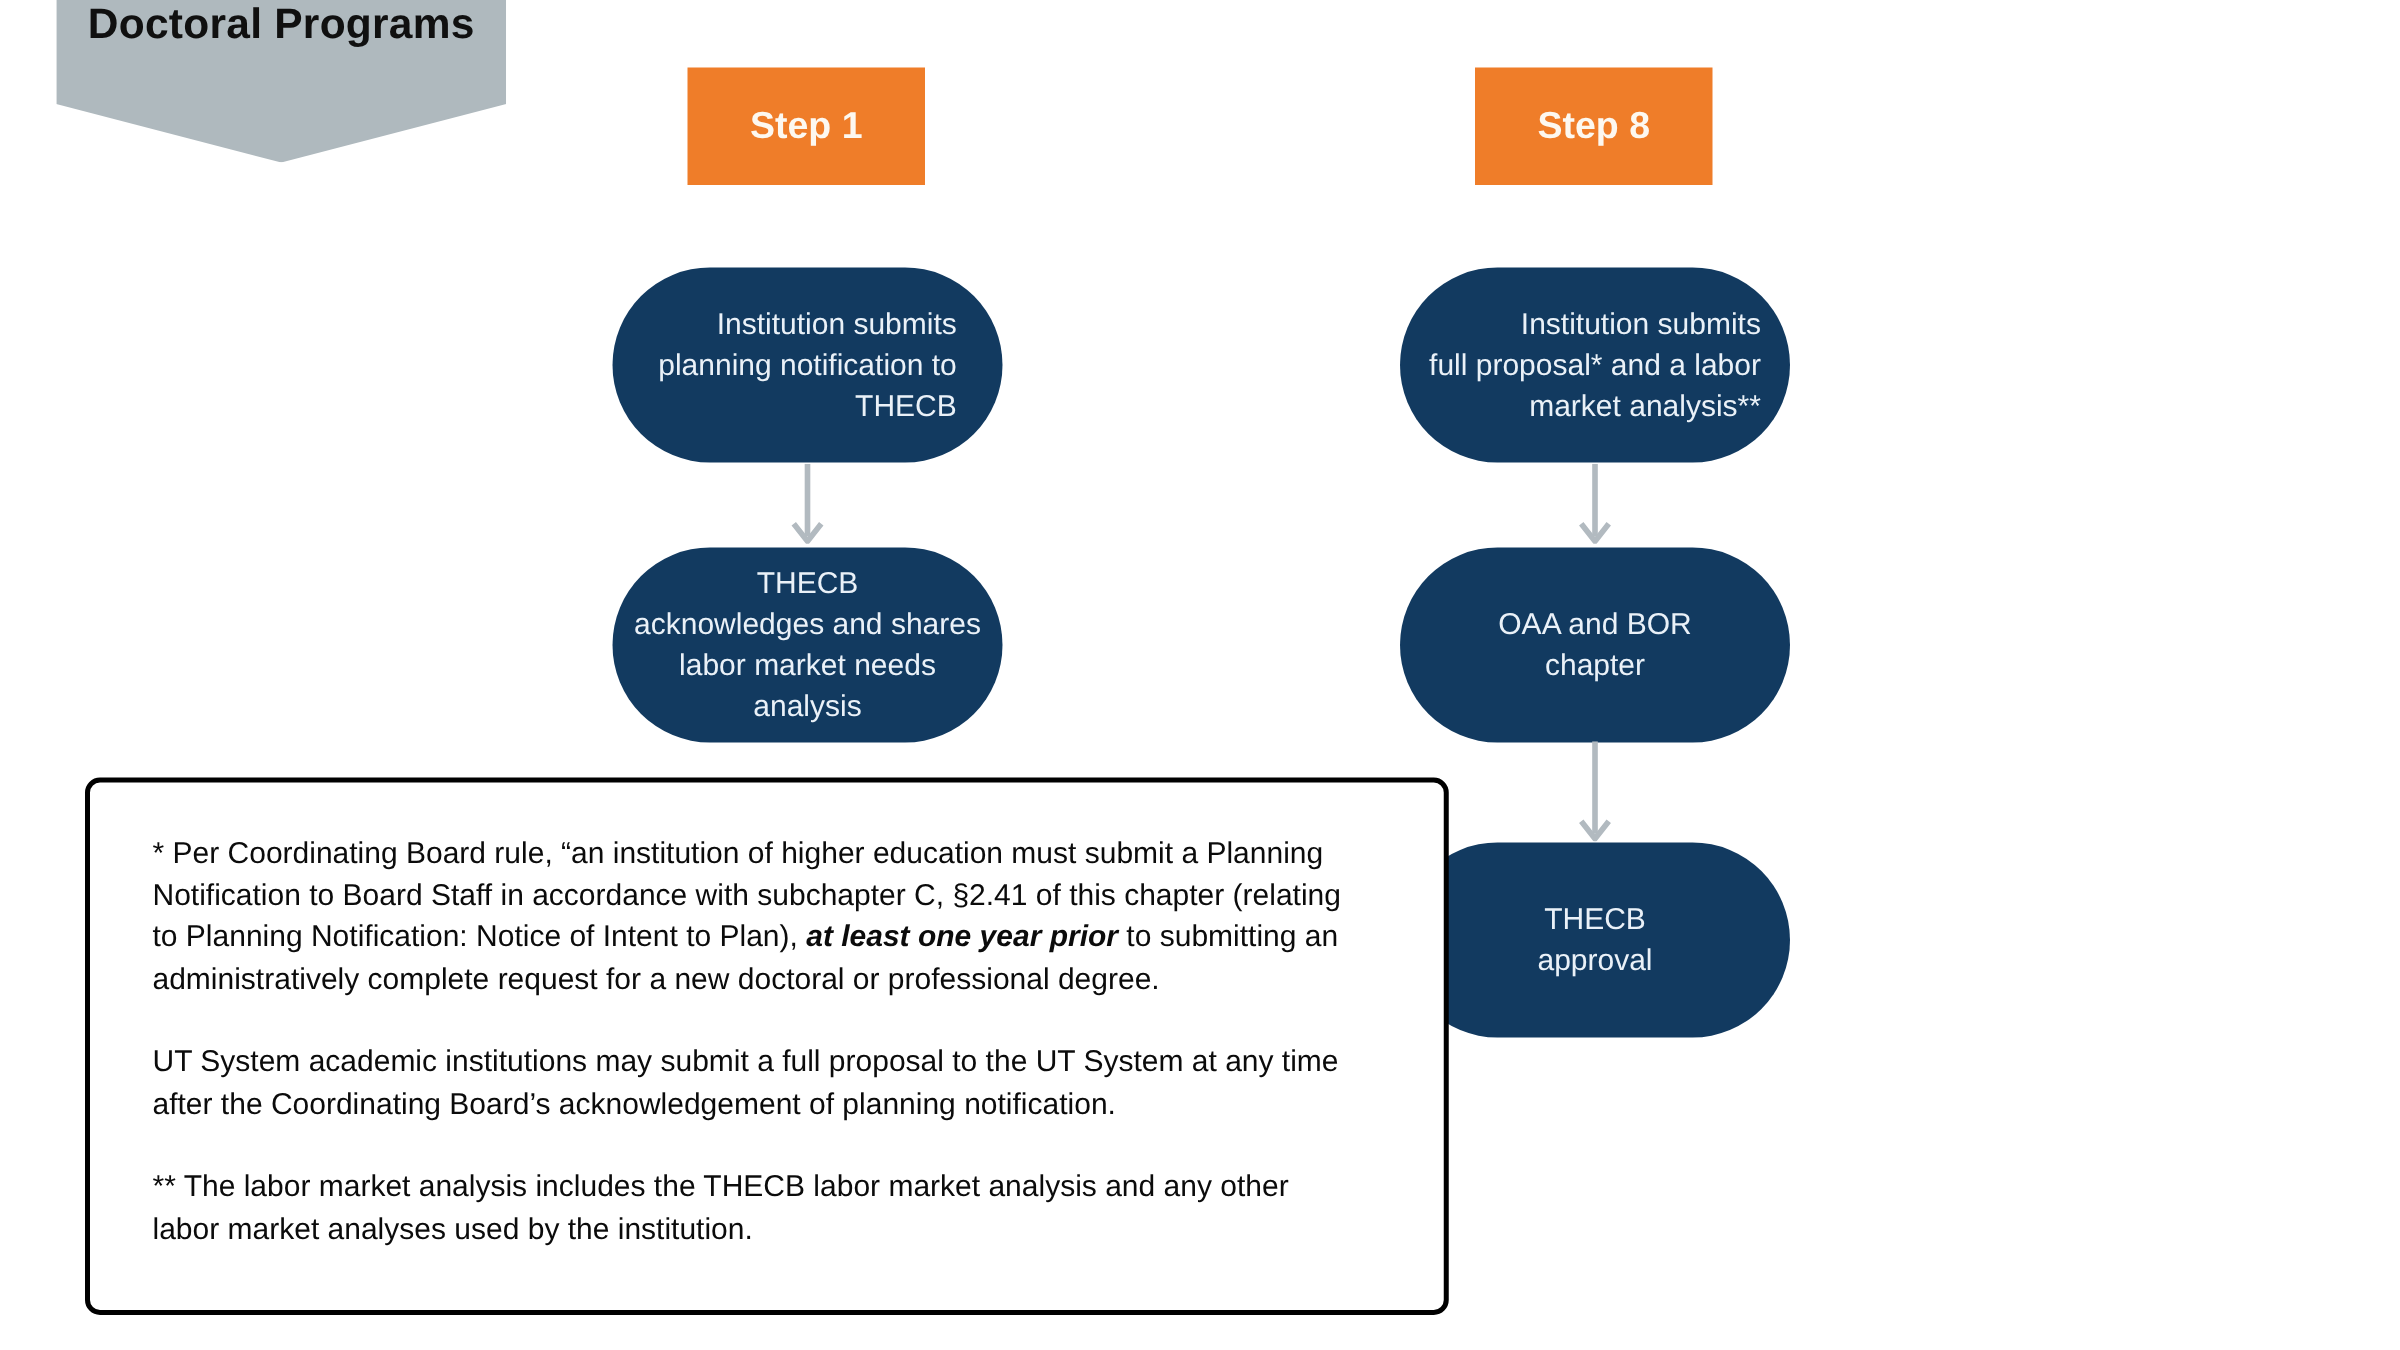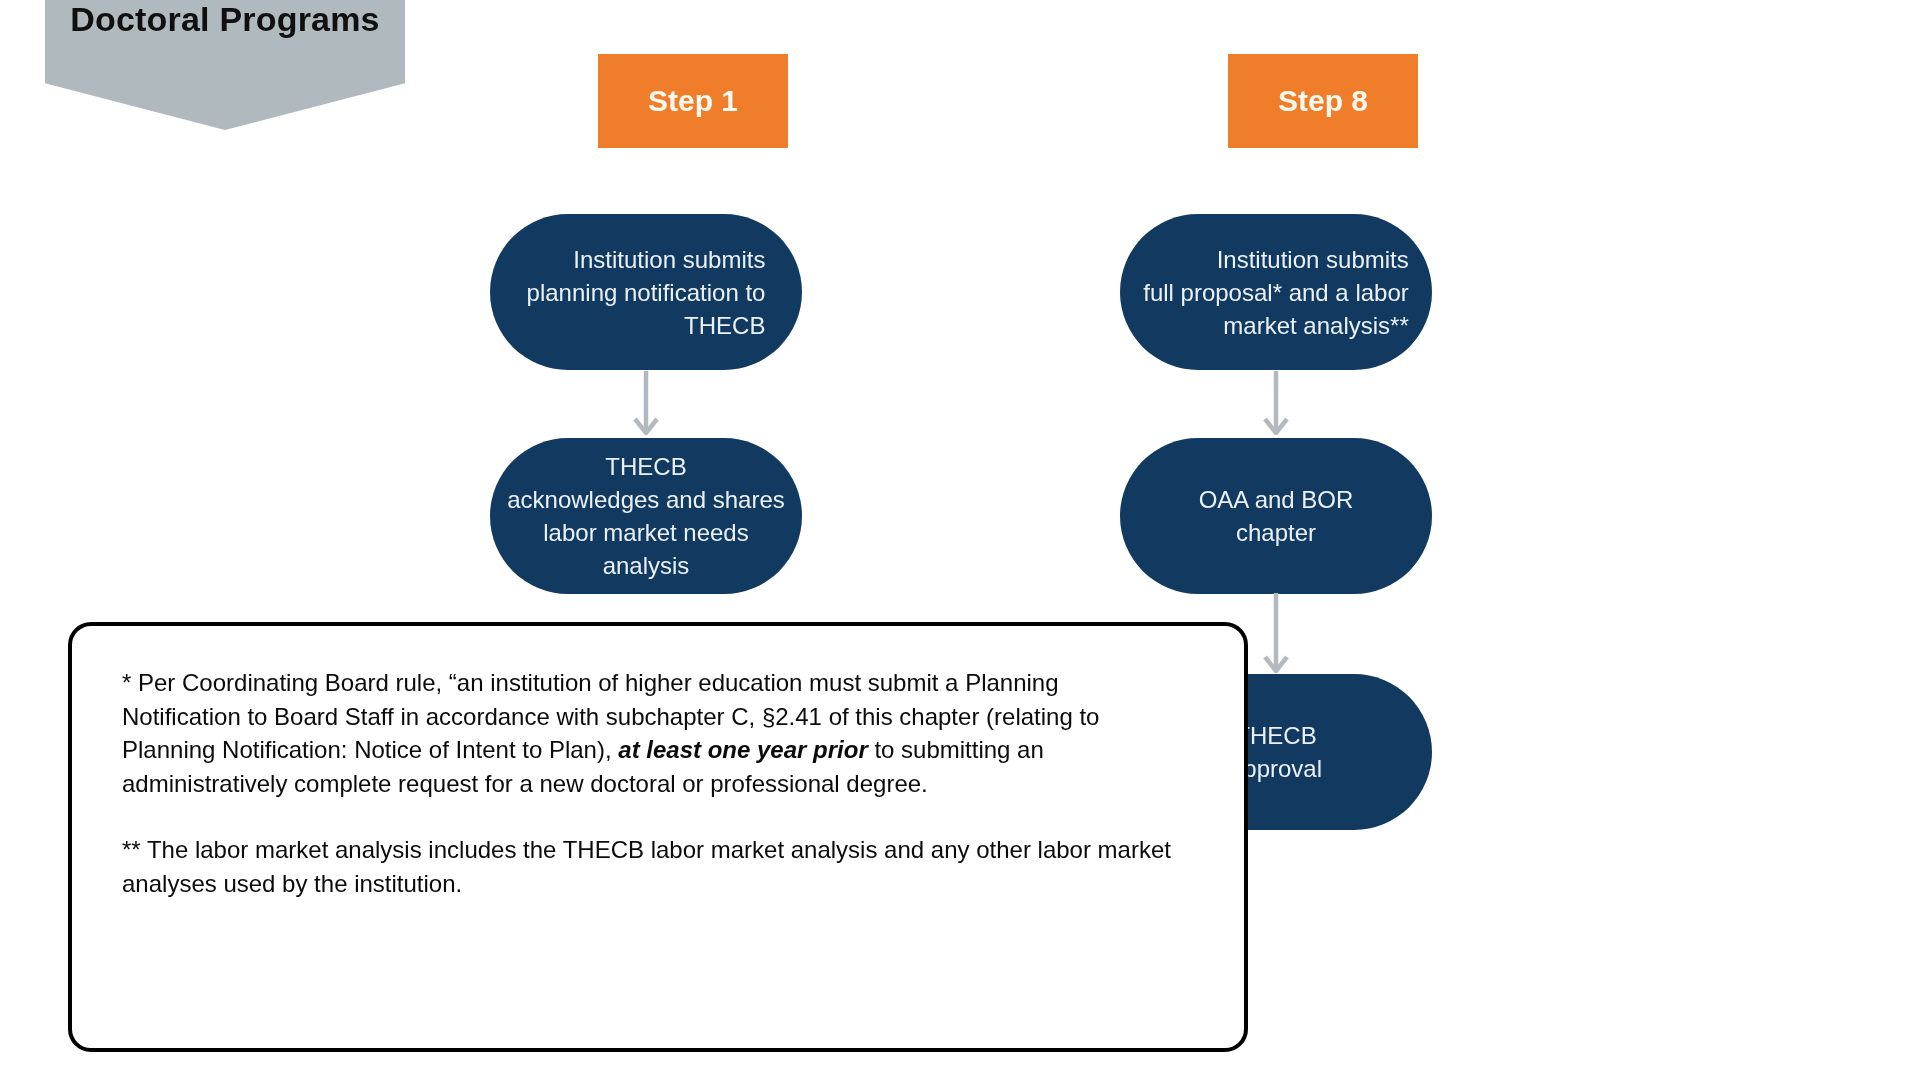--- a/index.html
+++ b/index.html
@@ -30,21 +30,21 @@
   }
   .banner-title{
     font-size:34px;font-weight:800;color:#101010;letter-spacing:0.2px;
     white-space:nowrap;
   }
   
   .step-header{
     position:absolute;width:190px;height:94px;top:54px;
     background:var(--orange);
     display:flex;align-items:center;justify-content:center;
-    color:var(--step-text);font-size:30px;font-weight:bold;margin-left:48px;
+    color:var(--step-text);font-size:30px;font-weight:bold;
   }
   .step-header.s1{left:550px;}
   .step-header.s2{left:1180px;}
   
   .pill{
     position:absolute;width:312px;height:156px;
     background:var(--navy);border-radius:78px;
     display:flex;align-items:center;justify-content:center;
     text-align:center;
   }
@@ -60,22 +60,22 @@
   
   .arrow{
     position:absolute;width:44px;color:var(--arrow-gray);
   }
   .arrow.a1{left:624px;top:371px;height:64px;}
   .arrow.a2{left:1254px;top:371px;height:64px;}
   .arrow.a3{left:1254px;top:593px;height:80px;}
   .arrow svg{display:block;width:100%;height:100%;}
   
   .note-box{
-    position:absolute;left:68px;top:622px;width:1180px;height:430px;
-    border:4px solid #000;border-radius:23px;
+    position:absolute;left:68px;top:622px;width:1091px;height:430px;
+    border:4px solid #000;border-radius:12px;
     background:#ffffff;
     padding:40px 72px 20px 50px;
     color:#0b0b0b;
   }
   .note-box p{
     font-size:24px;line-height:33.5px;margin:0 0 33px 0;
   }
   .note-box p:last-child{margin-bottom:0;}
   .note-box strong em{font-weight:bold;font-style:italic;}
 </style>
@@ -135,14 +135,15 @@
 </div>
 <div class="arrow a3">
   <svg viewBox="0 0 44 80" fill="none" stroke="currentColor" stroke-width="4.5">
     <line x1="22" y1="0" x2="22" y2="74"></line>
     <polyline points="11,64 22,78 33,64"></polyline>
   </svg>
 </div>
 
 <div class="note-box">
   <p><span>* Per Coordinating Board rule, “an institution of higher education must submit a Planning Notification to Board Staff in accordance with subchapter C, §2.41 of this chapter (relating to Planning Notification: Notice of Intent to Plan), </span><strong><em>at least one year prior</em></strong><span> to submitting an administratively complete request for a new doctoral or professional degree.</span></p>
+  <p>UT System academic institutions may submit a full proposal to the UT System at any time after the Coordinating Board’s acknowledgement of planning notification.</p>
   <p>** The labor market analysis includes the THECB labor market analysis and any other labor market analyses used by the institution.</p>
 </div>
 
 </body></html>

